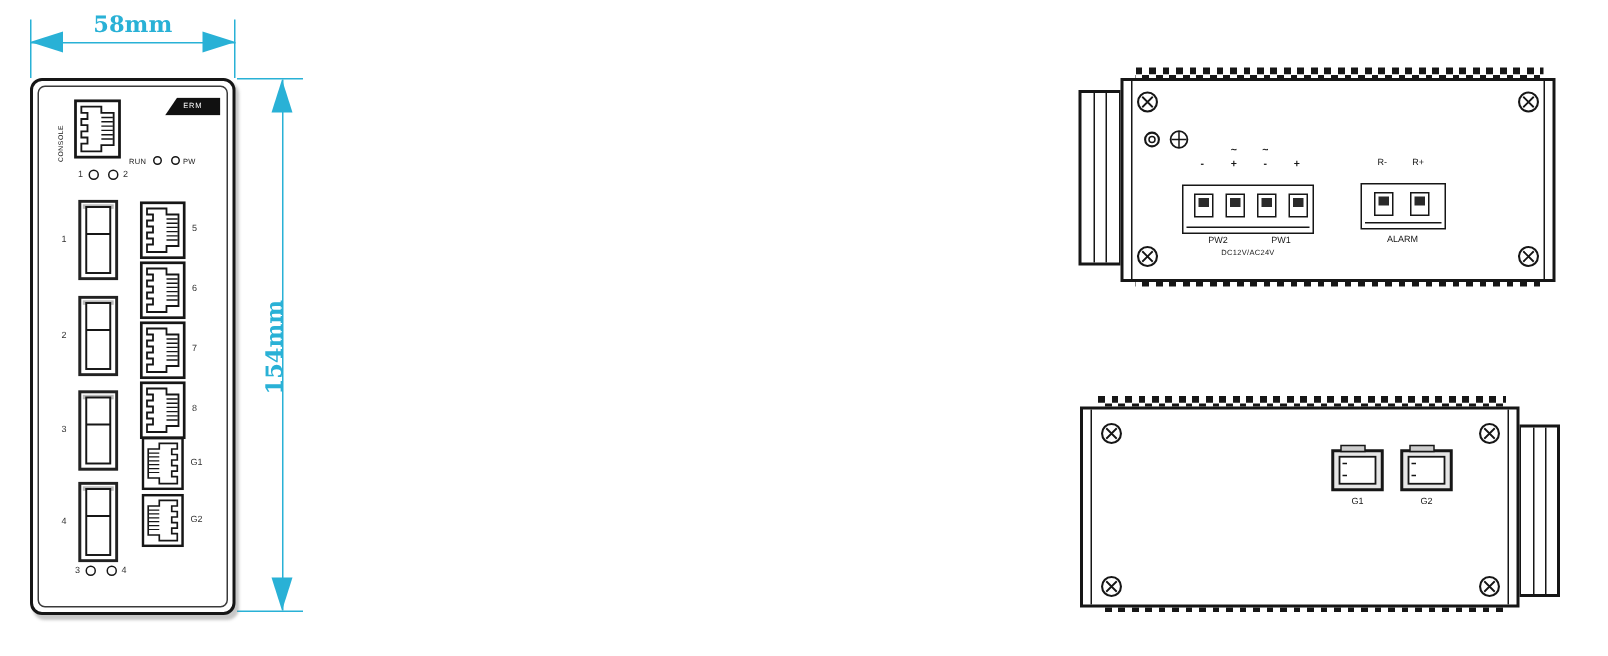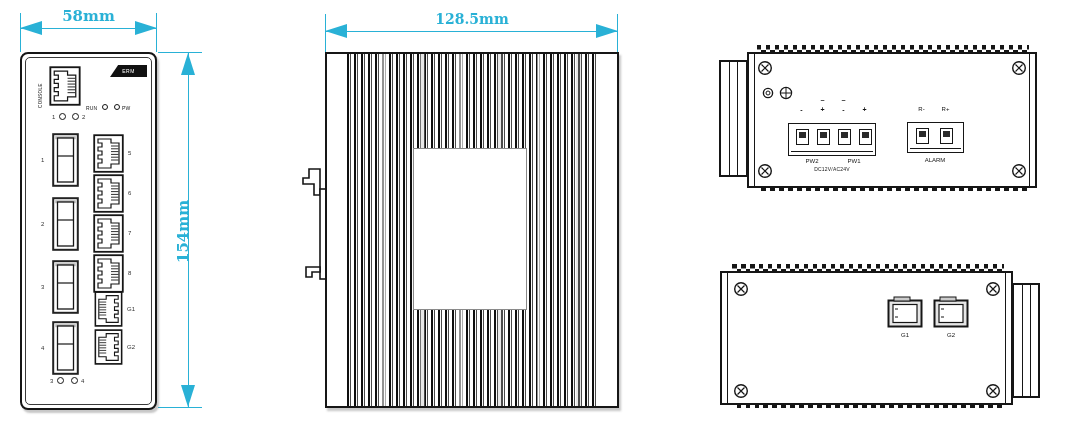--- a/index.html
+++ b/index.html
@@ -225,41 +225,20 @@
         </svg>
     </span>
     <span class="abs portnum" style="left:127px;top:344px;">G2</span>
 
     <span class="abs portnum" style="left:50px;top:378px;">3</span>
     <span class="abs led" style="left:57px;top:377px;width:7px;height:7px;"></span>
     <span class="abs led" style="left:71px;top:377px;width:7px;height:7px;"></span>
     <span class="abs portnum" style="left:81px;top:378px;">4</span>
   </div>
 
-  <div class="abs" style="left:280px;top:0;width:360px;height:437px;">
-
-    <div class="abs dimtext" style="left:45px;top:12px;width:294px;font-size:14px;">128.5mm</div>
-    <div class="abs dimline" style="left:45px;top:31px;width:293px;height:1px;"></div>
-    <div class="abs arr arr-l" style="left:45px;top:24px;"></div>
-    <div class="abs arr arr-r" style="left:316px;top:24px;"></div>
-    <div class="abs dimline" style="left:45px;top:14px;width:1px;height:38px;"></div>
-    <div class="abs dimline" style="left:337px;top:14px;width:1px;height:38px;"></div>
-
-    <span class="abs" style="left:19px;top:155px;">
-      <svg width="30" height="140" viewBox="0 0 30 140">
-        <path d="M21,40 V14 H10 V23 H4 V29 H15 V40 Z" fill="#fff" stroke="#161616" stroke-width="1.6"></path>
-        <rect x="21" y="34" width="6" height="90" fill="#fff" stroke="#161616" stroke-width="1.6"></rect>
-        <path d="M21,112 H7 V122 H13 V117 H21 Z" fill="#fff" stroke="#161616" stroke-width="1.6"></path>
-      </svg>
-    </span>
-
-    <div class="abs body-outline shadowed" style="left:45px;top:52px;width:294px;height:356px;"></div>
-    <div class="abs fins" style="left:67px;top:54px;width:250px;height:352px;"></div>
-    <div class="abs label-plate" style="left:133px;top:148px;width:114px;height:162px;"></div>
-  </div>
 
   <div class="abs" style="left:700px;top:0;width:372px;height:215px;">
     <div class="abs mount-block" style="left:19px;top:60px;width:29px;height:117px;"></div>
     <div class="abs cren" style="left:57px;top:45px;width:272px;"></div>
     <div class="abs cren" style="left:57px;top:182px;width:272px;"></div>
     <div class="abs body-outline dbl-v" style="left:47px;top:52px;width:290px;height:136px;"></div>
 
     <span class="abs" style="left:57px;top:60px;">
         <svg width="16" height="16" viewBox="0 0 16 16">
           <use href="#screwx"></use>

